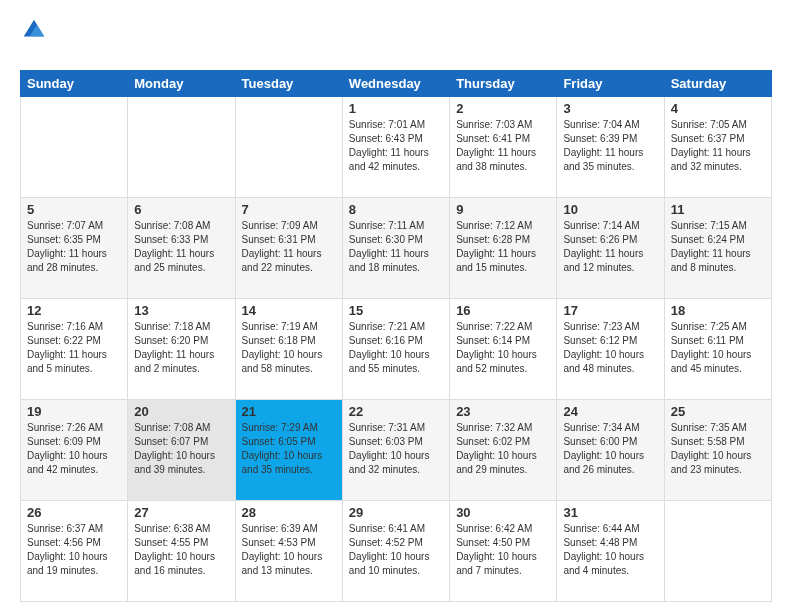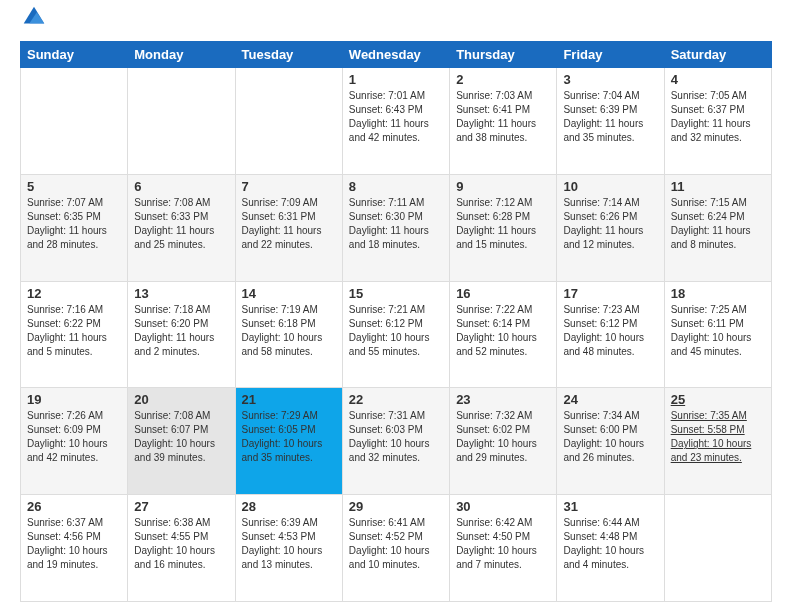--- a/index.html
+++ b/index.html
@@ -6,23 +6,24 @@
     body {
       font-family: Arial, sans-serif;
       background: #fff;
       width: 792px;
       height: 612px;
       overflow: hidden;
     }
     .page {
       width: 792px;
       height: 612px;
-      padding: 3px 20px 10px 20px;
+      padding: 16px 20px 10px 20px;
       display: flex;
       flex-direction: column;
+      gap: 16px;
     }
     .header {
       display: flex;
       justify-content: space-between;
       align-items: flex-start;
       margin-bottom: 10px;
     }
     .logo {
       display: flex;
       align-items: center;
@@ -231,21 +232,21 @@
           <td>
             <span class="day-num">14</span>
             <div class="day-info">Sunrise: 7:19 AM
 Sunset: 6:18 PM
 Daylight: 10 hours
 and 58 minutes.</div>
           </td>
           <td>
             <span class="day-num">15</span>
             <div class="day-info">Sunrise: 7:21 AM
-Sunset: 6:12 PM
+Sunset: 6:16 PM
 Daylight: 10 hours
 and 55 minutes.</div>
           </td>
           <td>
             <span class="day-num">16</span>
             <div class="day-info">Sunrise: 7:22 AM
 Sunset: 6:14 PM
 Daylight: 10 hours
 and 52 minutes.</div>
           </td>
@@ -300,21 +301,21 @@
 Daylight: 10 hours
 and 29 minutes.</div>
           </td>
           <td style="background: rgb(245, 245, 245);">
             <span class="day-num">24</span>
             <div class="day-info">Sunrise: 7:34 AM
 Sunset: 6:00 PM
 Daylight: 10 hours
 and 26 minutes.</div>
           </td>
-          <td style="background: rgb(245, 245, 245); text-decoration: underline;">
+          <td style="background: rgb(245, 245, 245);">
             <span class="day-num">25</span>
             <div class="day-info">Sunrise: 7:35 AM
 Sunset: 5:58 PM
 Daylight: 10 hours
 and 23 minutes.</div>
           </td>
         </tr>
         <tr>
           <td>
             <span class="day-num">26</span>

